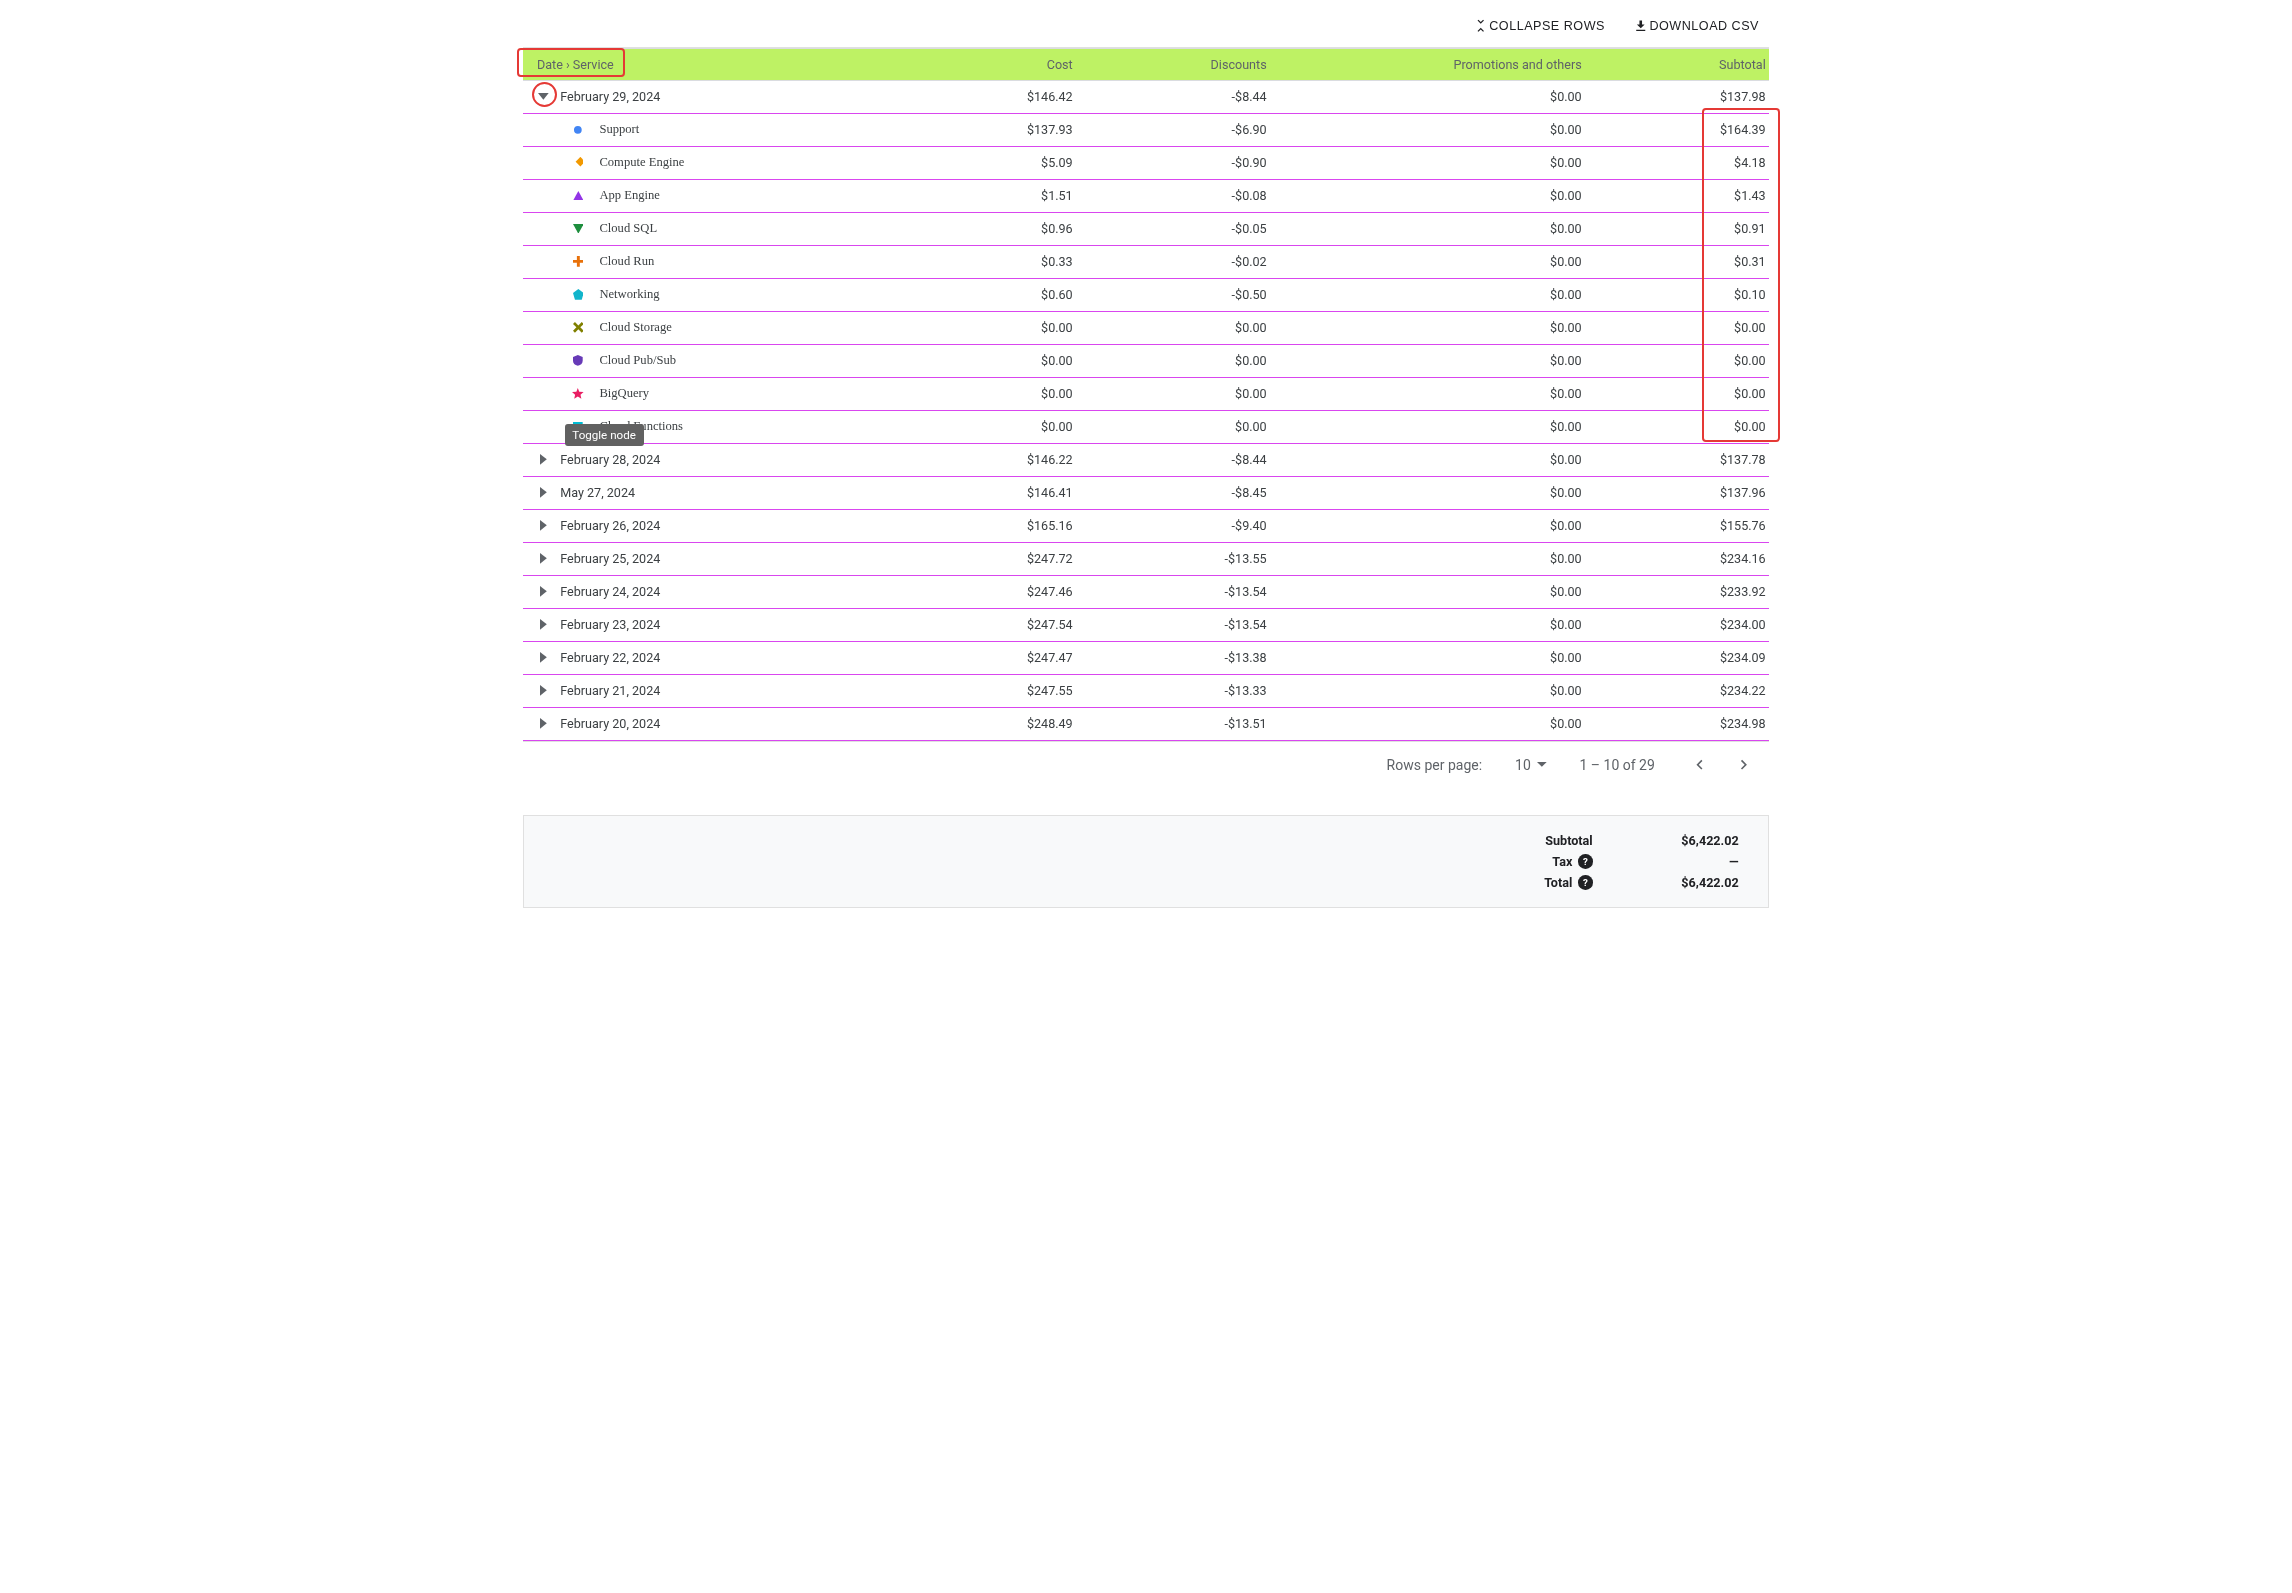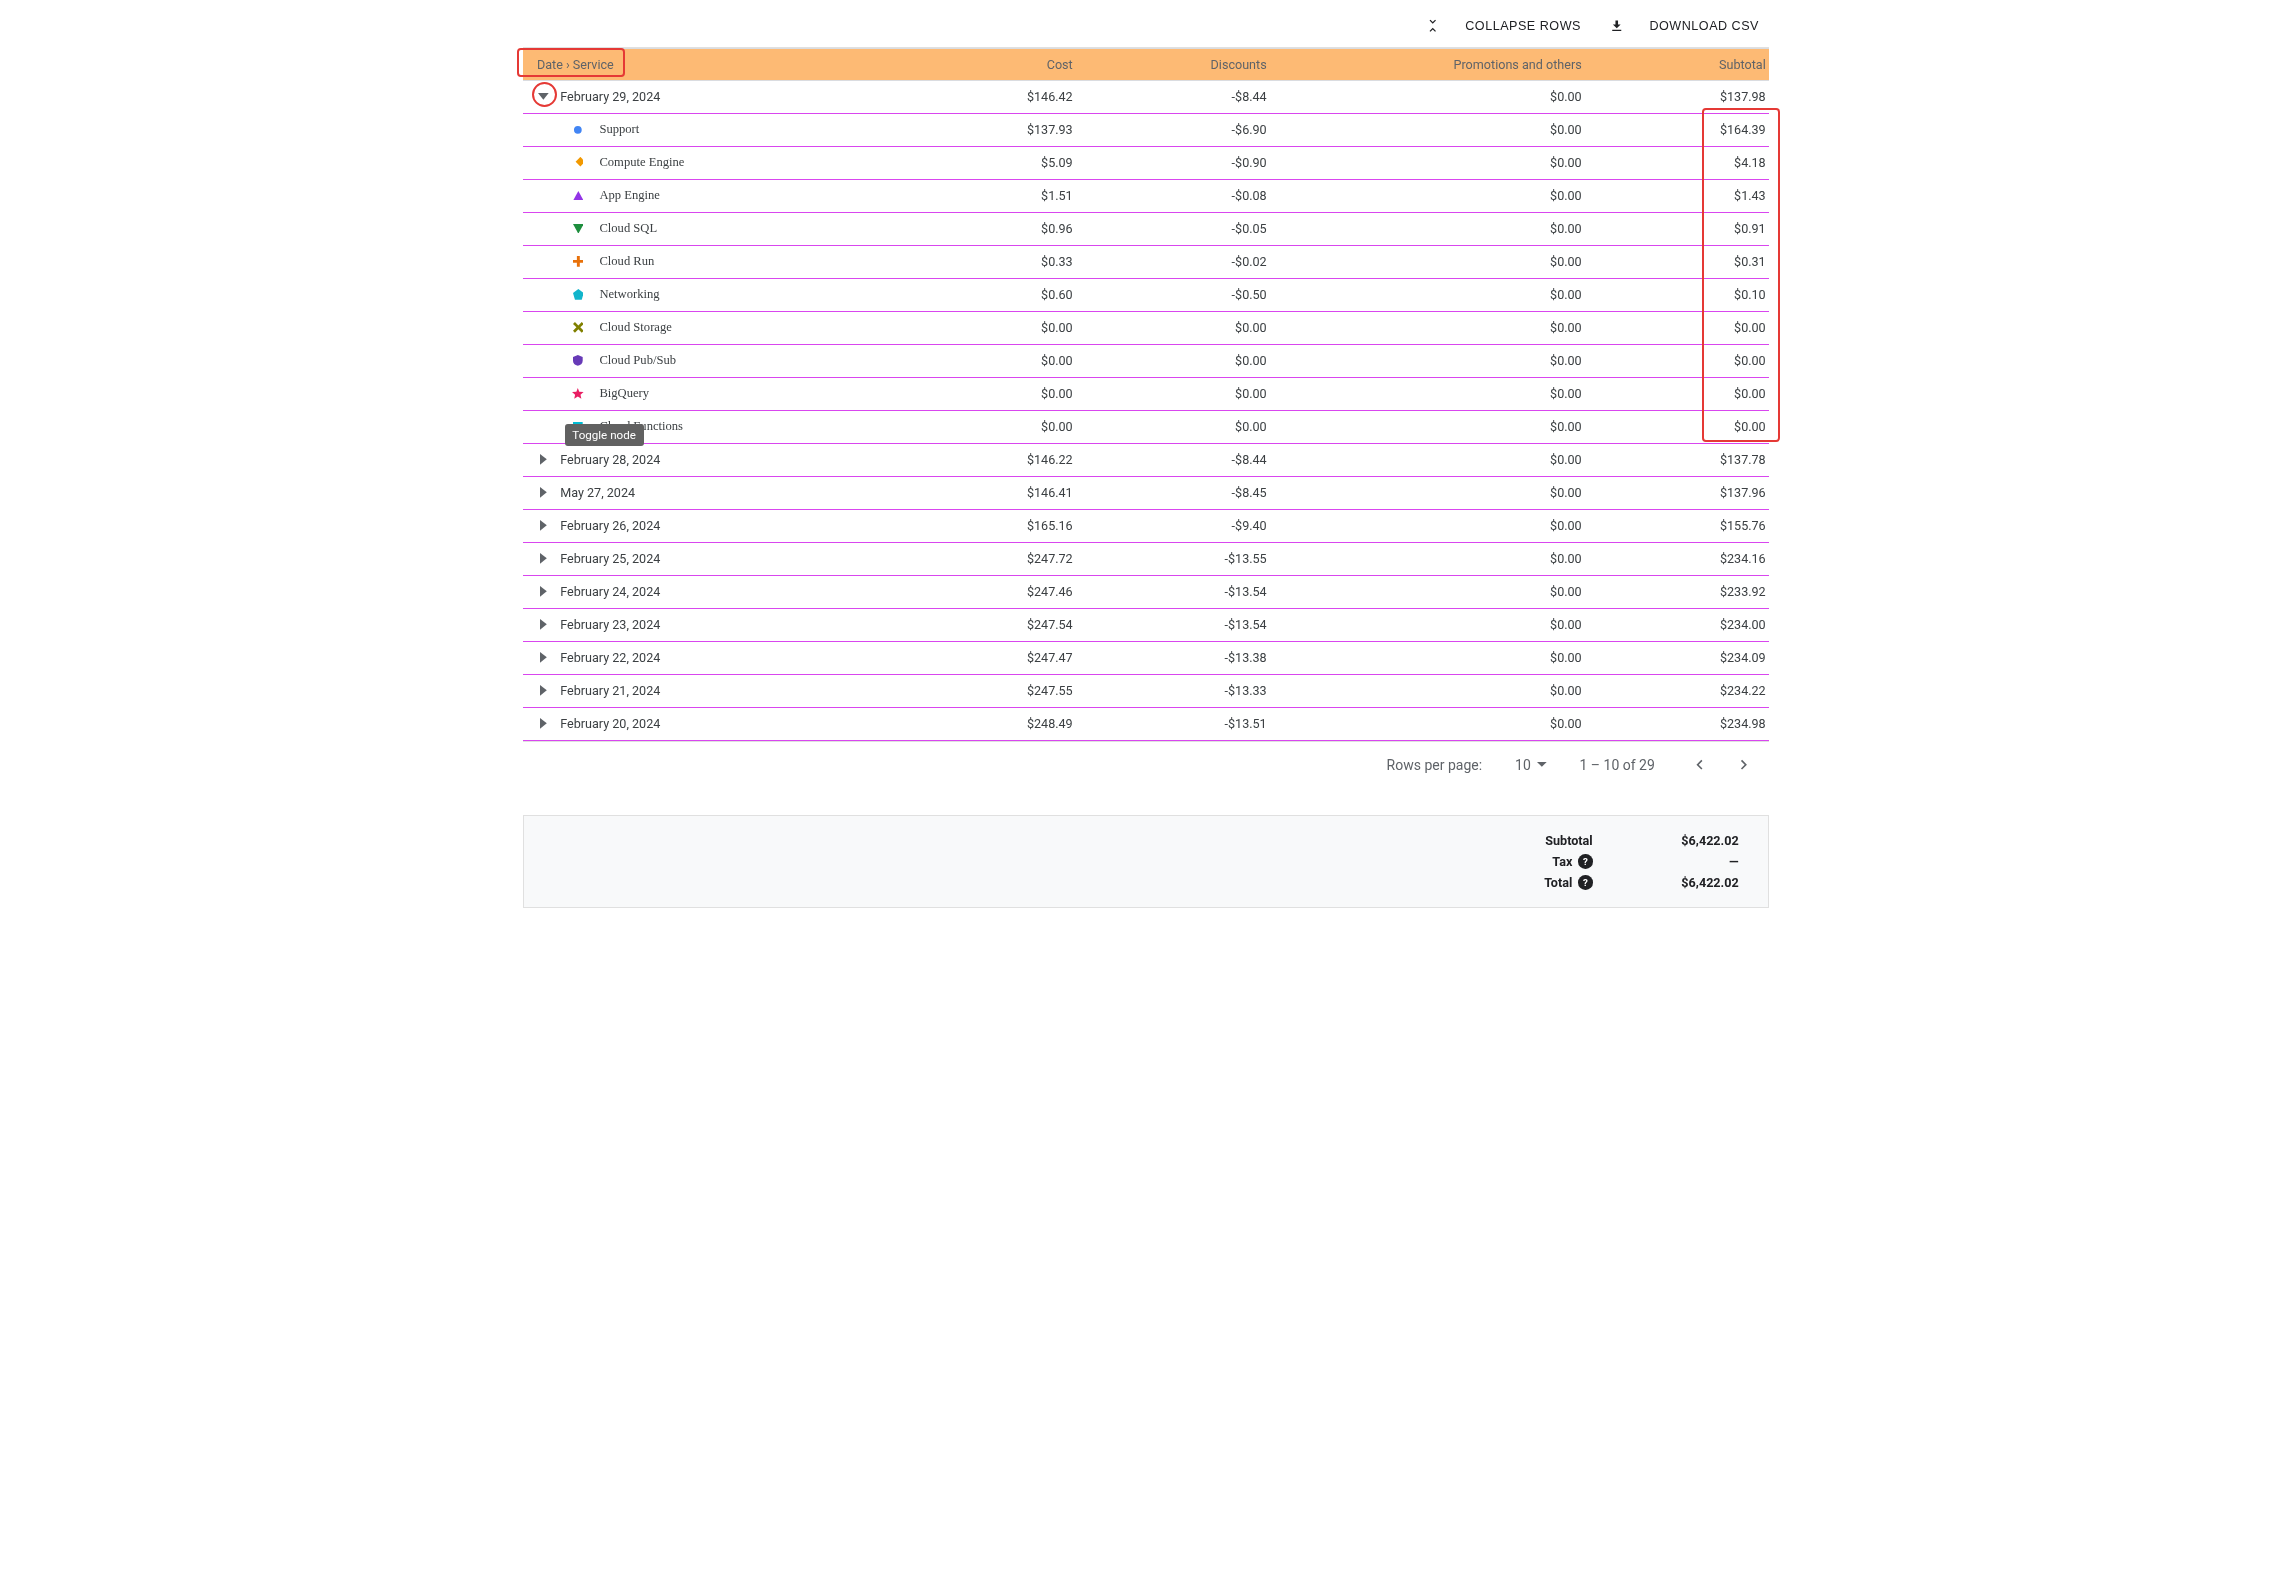--- a/index.html
+++ b/index.html
@@ -5,38 +5,38 @@
   * { box-sizing: border-box; margin: 0; padding: 0; }
   body {
     font-family: Roboto, "Helvetica Neue", Arial, sans-serif;
     background: #fff;
     color: #202124;
     font-size: 12.6px;
   }
   .container { width: 1261px; margin: 0 auto; padding: 13.6px 7.8px 29px 7.8px; position: relative; }
   .toolbar { display: flex; justify-content: flex-end; gap: 27px; padding: 3.9px 9.7px 11.6px 0; }
   .action-btn {
-    display: flex; align-items: center; gap: 24px;
+    display: flex; align-items: center; gap: 0;
     background: none; border: none; cursor: pointer;
     font-size: 12.6px; font-weight: 500; letter-spacing: 0.5px; color: #202124;
   }
   .action-btn .ico { width: 17.5px; height: 17.5px; display: inline-flex; align-items: center; justify-content: center; }
 
   .table { border: 1px solid #e0e0e0; border-left: none; border-right: none; }
   .row {
     display: grid;
     grid-template-columns: 408px 155px 194px 315px 184px;
     align-items: center;
     height: 33px;
     border-bottom: 1px solid #d946ef;
     font-size: 12.6px;
     color: #3c4043;
   }
   .row.header {
-    background: #fdba74;
+    background: #bef264;
     color: #5f6368;
     font-weight: 400;
     border-top: 1px solid #dadce0;
     border-bottom: 1px solid #dadce0;
   }
   .c1 { padding-left: 13.6px; display: flex; align-items: center; gap: 9.7px; }
   .c2, .c3, .c4, .c5 { text-align: right; padding-right: 13.6px; }
 
   .expand-toggle {
     width: 13.6px; height: 13.6px; display: inline-flex; align-items: center; justify-content: center;

